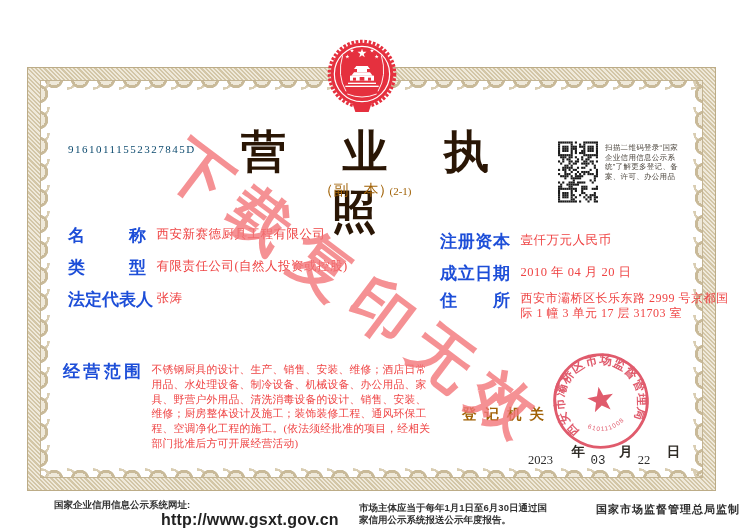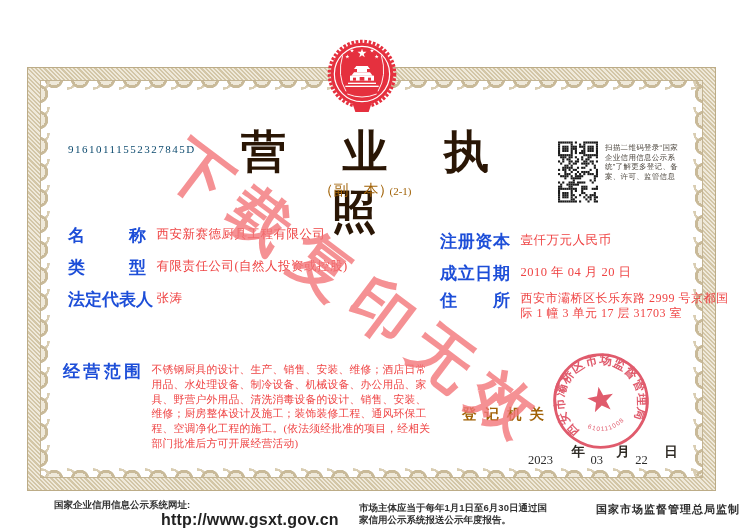--- a/index.html
+++ b/index.html
@@ -61,21 +61,21 @@
   .scope-val{width:282px;font-size:10.8px;line-height:14.8px;letter-spacing:.2px;}
   .addr-val{width:214px;font-size:12px;line-height:15px;}
 
   .reg-label{position:absolute;left:462px;top:405px;z-index:3;font-weight:bold;
              font-size:14.5px;letter-spacing:8px;color:#a16207;}
 
   .dateline{position:absolute;left:528px;top:442px;z-index:5;white-space:nowrap;}
   .dt-num{font-family:"Liberation Serif",serif;font-size:12.5px;color:#2c2c2c;
           position:relative;top:8px;}
   .dt-unit{font-weight:bold;font-size:13.5px;color:#2e2a24;}
-  .dt-unit.u1{margin-left:14px;} .dt-num.n2{margin-left:1px;}
+  .dt-unit.u1{margin-left:14px;} .dt-num.n2{margin-left:1px;font-family:Liberation Mono, monospace;}
   .dt-unit.u2{margin-left:9px;}  .dt-num.n3{margin-left:1px;}
   .dt-unit.u3{margin-left:12px;}
 
   
   .seal{position:absolute;left:551px;top:351px;z-index:6;transform:rotate(-10deg);
         opacity:.88;mix-blend-mode:multiply;}
 
   
   .watermark{position:absolute;left:200px;top:122px;z-index:7;transform:rotate(37deg);
              transform-origin:0 0;font-family:"Liberation Serif",serif;font-weight:700;
@@ -406,21 +406,21 @@
       <rect x="11.0" y="61.6" width="2.2" height="2.2"></rect>
       <rect x="13.2" y="61.6" width="2.2" height="2.2"></rect>
       <rect x="15.4" y="61.6" width="2.2" height="2.2"></rect>
       <rect x="17.6" y="61.6" width="2.2" height="2.2"></rect>
       <rect x="22.0" y="61.6" width="2.2" height="2.2"></rect>
       <rect x="30.8" y="61.6" width="2.2" height="2.2"></rect>
       <rect x="37.4" y="61.6" width="2.2" height="2.2"></rect>
       <rect x="39.6" y="61.6" width="2.2" height="2.2"></rect>
     </svg>
 </div>
-<div class="qr-caption">扫描二维码登录“国家企业信用信息公示系统”了解更多登记、备案、许可、监管信息</div>
+<div class="qr-caption">扫描二维码登录“国家企业信用信息公示系统”了解更多登记、备案、许可、办公用品</div>
 
 <div class="row" style="left:68px;top:224px;">
   <span class="lbl w78">名称</span>
   <span class="val">西安新赛德厨具工程有限公司</span>
 </div>
 <div class="row" style="left:68px;top:256px;">
   <span class="lbl w78">类型</span>
   <span class="val">有限责任公司(自然人投资或控股)</span>
 </div>
 <div class="row" style="left:68px;top:288px;">

